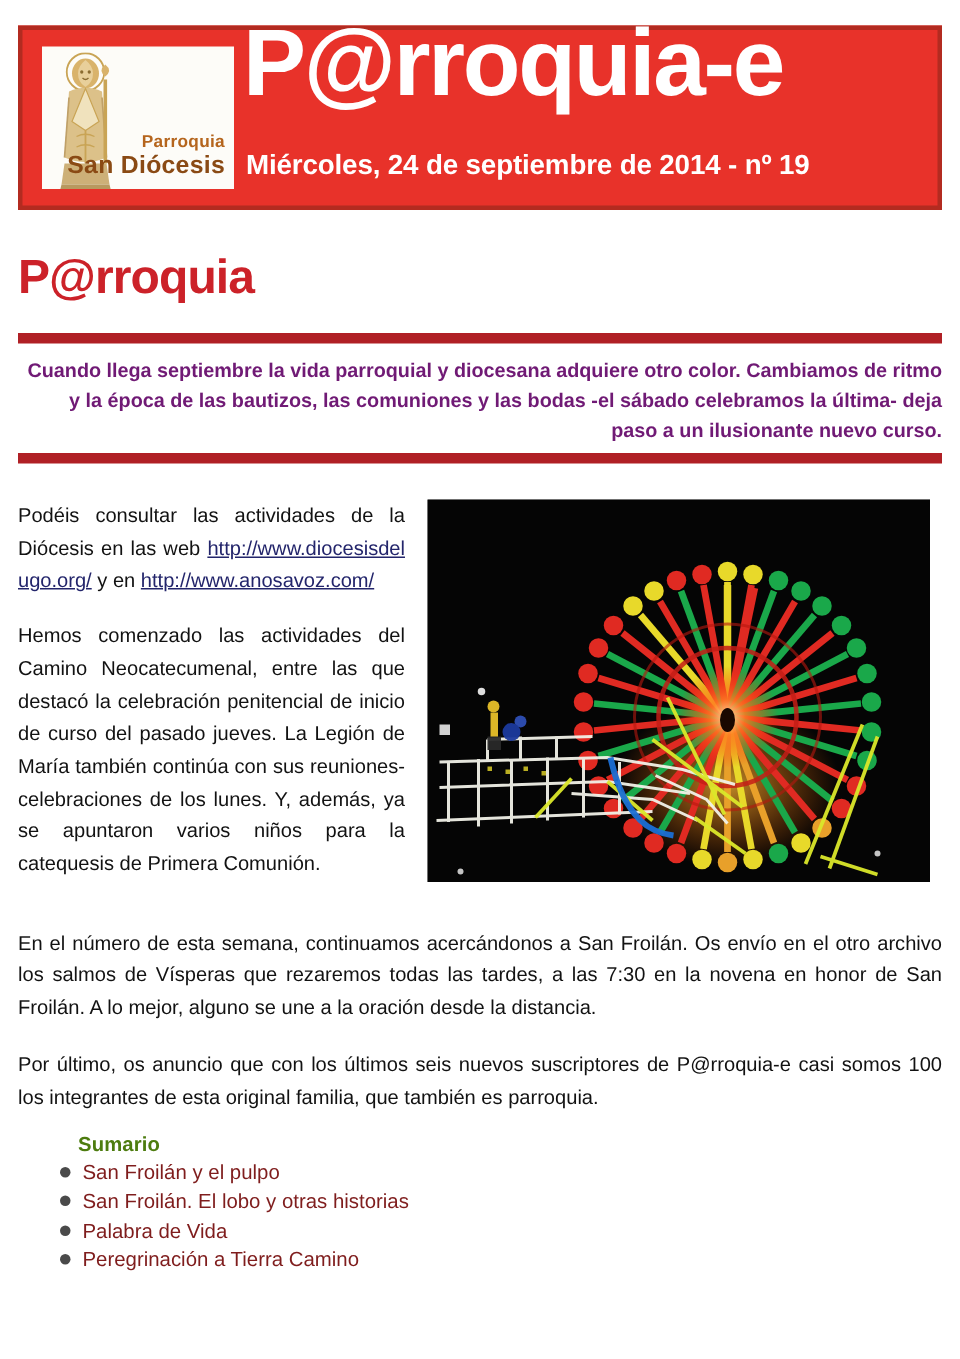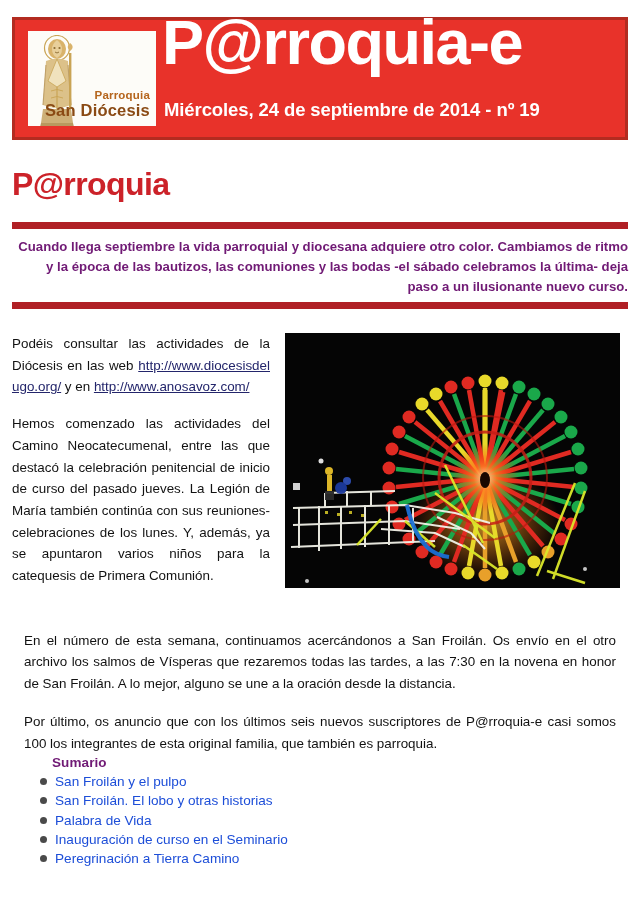--- a/index.html
+++ b/index.html
@@ -166,49 +166,49 @@
   .body-lower {
     position: absolute;
     left: 12px;
     top: 618px;
     width: 616px;
     font-size: 13.4px;
     line-height: 1.6;
     color: #121212;
     text-align: justify;
   }
-  .body-lower p { margin: 12px; }
+  .body-lower p { margin: 0; }
   .body-lower p + p { margin-top: 17px; }
 
   
   .sumario {
     position: absolute;
     left: 52px;
     top: 755px;
     width: 400px;
   }
   .sumario-title {
     font-size: 13.5px;
     font-weight: bold;
-    color: #701a75;
+    color: #4d7c0f;
     margin: 0 0 2px 0;
     letter-spacing: .1px;
   }
   .sumario-list {
     list-style: none;
     margin: 0;
     padding: 0;
     margin-left: -16px;
   }
   .sumario-list li {
     position: relative;
     padding-left: 19px;
     font-size: 13.6px;
     line-height: 1.42;
-    color: #1d4ed8;
+    color: #7f1d1d;
   }
   .sumario-list li .bullet {
     position: absolute;
     left: 4px;
     top: 6px;
     width: 7px;
     height: 7px;
     background: #4a4a4a;
     border-radius: 50%;
   }
@@ -426,16 +426,15 @@
   <p>En el número de esta semana, continuamos acercándonos a San Froilán. Os envío en el otro archivo los salmos de Vísperas que rezaremos todas las tardes, a las 7:30 en la novena en honor de San Froilán. A lo mejor, alguno se une a la oración desde la distancia.</p>
   <p>Por último, os anuncio que con los últimos seis nuevos suscriptores de P@rroquia-e   casi somos 100 los integrantes de esta original familia, que también es parroquia.</p>
 </div>
 
 <div class="sumario">
   <div class="sumario-title">Sumario</div>
   <ul class="sumario-list">
     <li><span class="bullet"></span><span>San Froilán y el pulpo</span></li>
     <li><span class="bullet"></span><span>San Froilán. El lobo y otras historias</span></li>
     <li><span class="bullet"></span><span>Palabra de Vida</span></li>
-    <li><span class="bullet"></span><span>Inauguración de curso en el Seminario</span></li>
     <li><span class="bullet"></span><span>Peregrinación a Tierra Camino</span></li>
   </ul>
 </div>
 
 </body></html>

